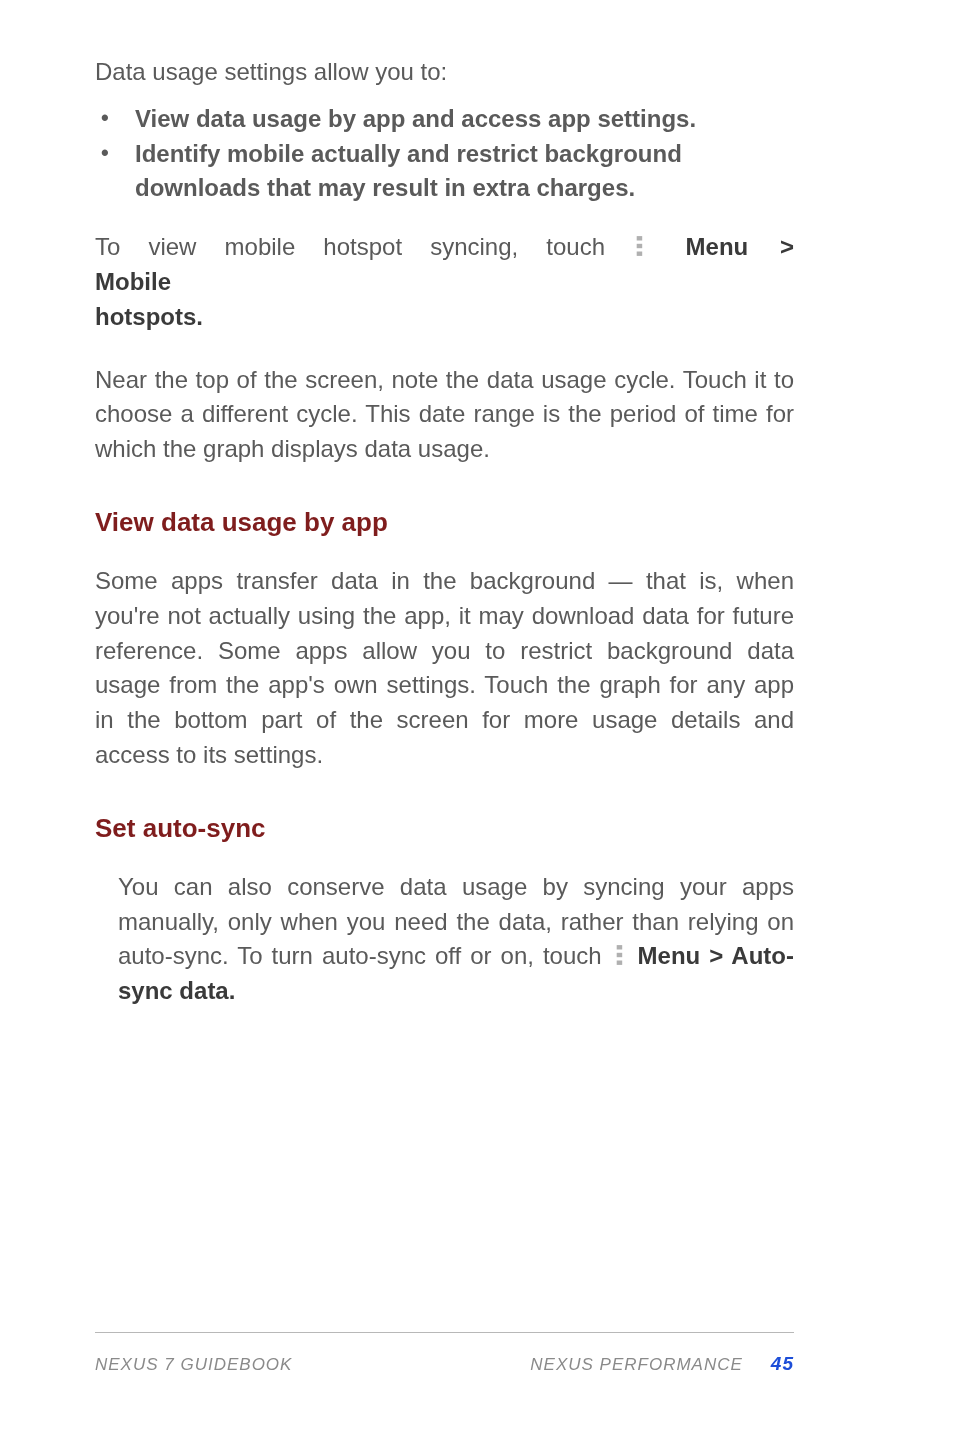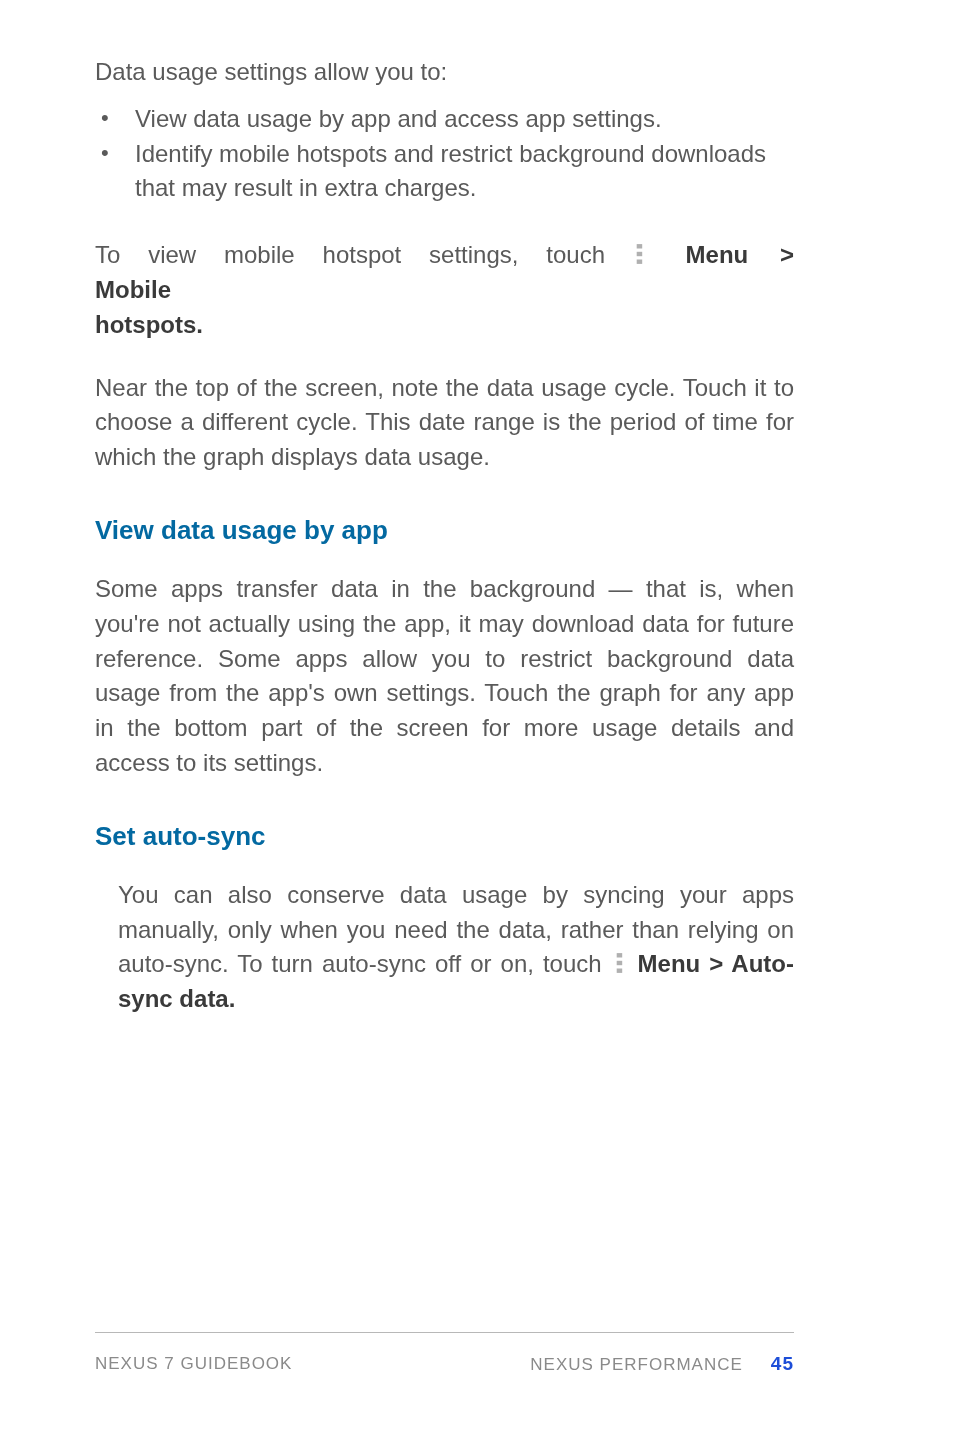--- a/index.html
+++ b/index.html
@@ -22,21 +22,22 @@
     line-height: 1.45;
     margin-bottom: 28px;
     text-align: justify;
   }
   .para.tight {
     margin-bottom: 12px;
   }
   ul.bullets {
     list-style: none;
     padding: 0;
-    margin: 0 0 32px 0;
+    margin: 0 0 24px 0;
+    font-weight: bold;
   }
   ul.bullets li {
     position: relative;
     padding-left: 40px;
     font-size: 24px;
     line-height: 1.45;
   }
   ul.bullets li::before {
     content: "•";
     position: absolute;
@@ -45,42 +46,43 @@
     font-size: 22px;
     color: #5a5a5a;
   }
   .bold {
     font-weight: 700;
     color: #3a3a3a;
   }
   .h2 {
     font-size: 26px;
     font-weight: 700;
-    color: #0369a1;
+    color: #7f1d1d;
     margin-top: 40px;
     margin-bottom: 26px;
   }
   .footer {
     position: absolute;
     bottom: 60px;
     left: 95px;
     right: 95px;
   }
   .footer-rule {
     border: none;
     border-top: 1px solid #b8b8b8;
     margin-bottom: 20px;
   }
   .footer-row {
     display: flex;
     justify-content: space-between;
-    align-items: center;
+    align-items: flex-end;
     font-size: 17px;
     letter-spacing: 1px;
     color: #8a8a8a;
+    font-style: italic;
   }
   .footer-right {
     display: flex;
     gap: 28px;
     align-items: baseline;
   }
   .footer-page {
     font-weight: 700;
     color: #1d4ed8;
     font-size: 19px;
@@ -96,26 +98,26 @@
 </style>
 </head>
 <body>
 
 <div class="page">
 
   <div class="para tight">Data usage settings allow you to:</div>
 
   <ul class="bullets">
     <li>View data usage by app and access app settings.</li>
-    <li>Identify mobile hotspots and restrict background downloads that may result in extra charges.</li>
+    <li>Identify mobile actually and restrict background downloads that may result in extra charges.</li>
   </ul>
 
   <div class="para" style="text-align-last: justify;">
     <span style="word-spacing: 4px; display:inline-block; width:510px; text-align:justify; text-align-last:justify;">
-      <span>To view mobile hotspot settings, touch</span>
+      <span>To view mobile hotspot syncing, touch</span>
     </span>
     <span class="menu-icon">
       <svg width="10" height="22" viewBox="0 0 6 20">
         <rect x="0" y="1" width="5" height="4" fill="#b0b0b0"></rect>
         <rect x="0" y="8" width="5" height="4" fill="#b0b0b0"></rect>
         <rect x="0" y="15" width="5" height="4" fill="#b0b0b0"></rect>
       </svg>
     </span>
     <span class="bold" style="word-spacing:6px;margin-left:11px;">Menu &gt; Mobile</span>
     <br>

